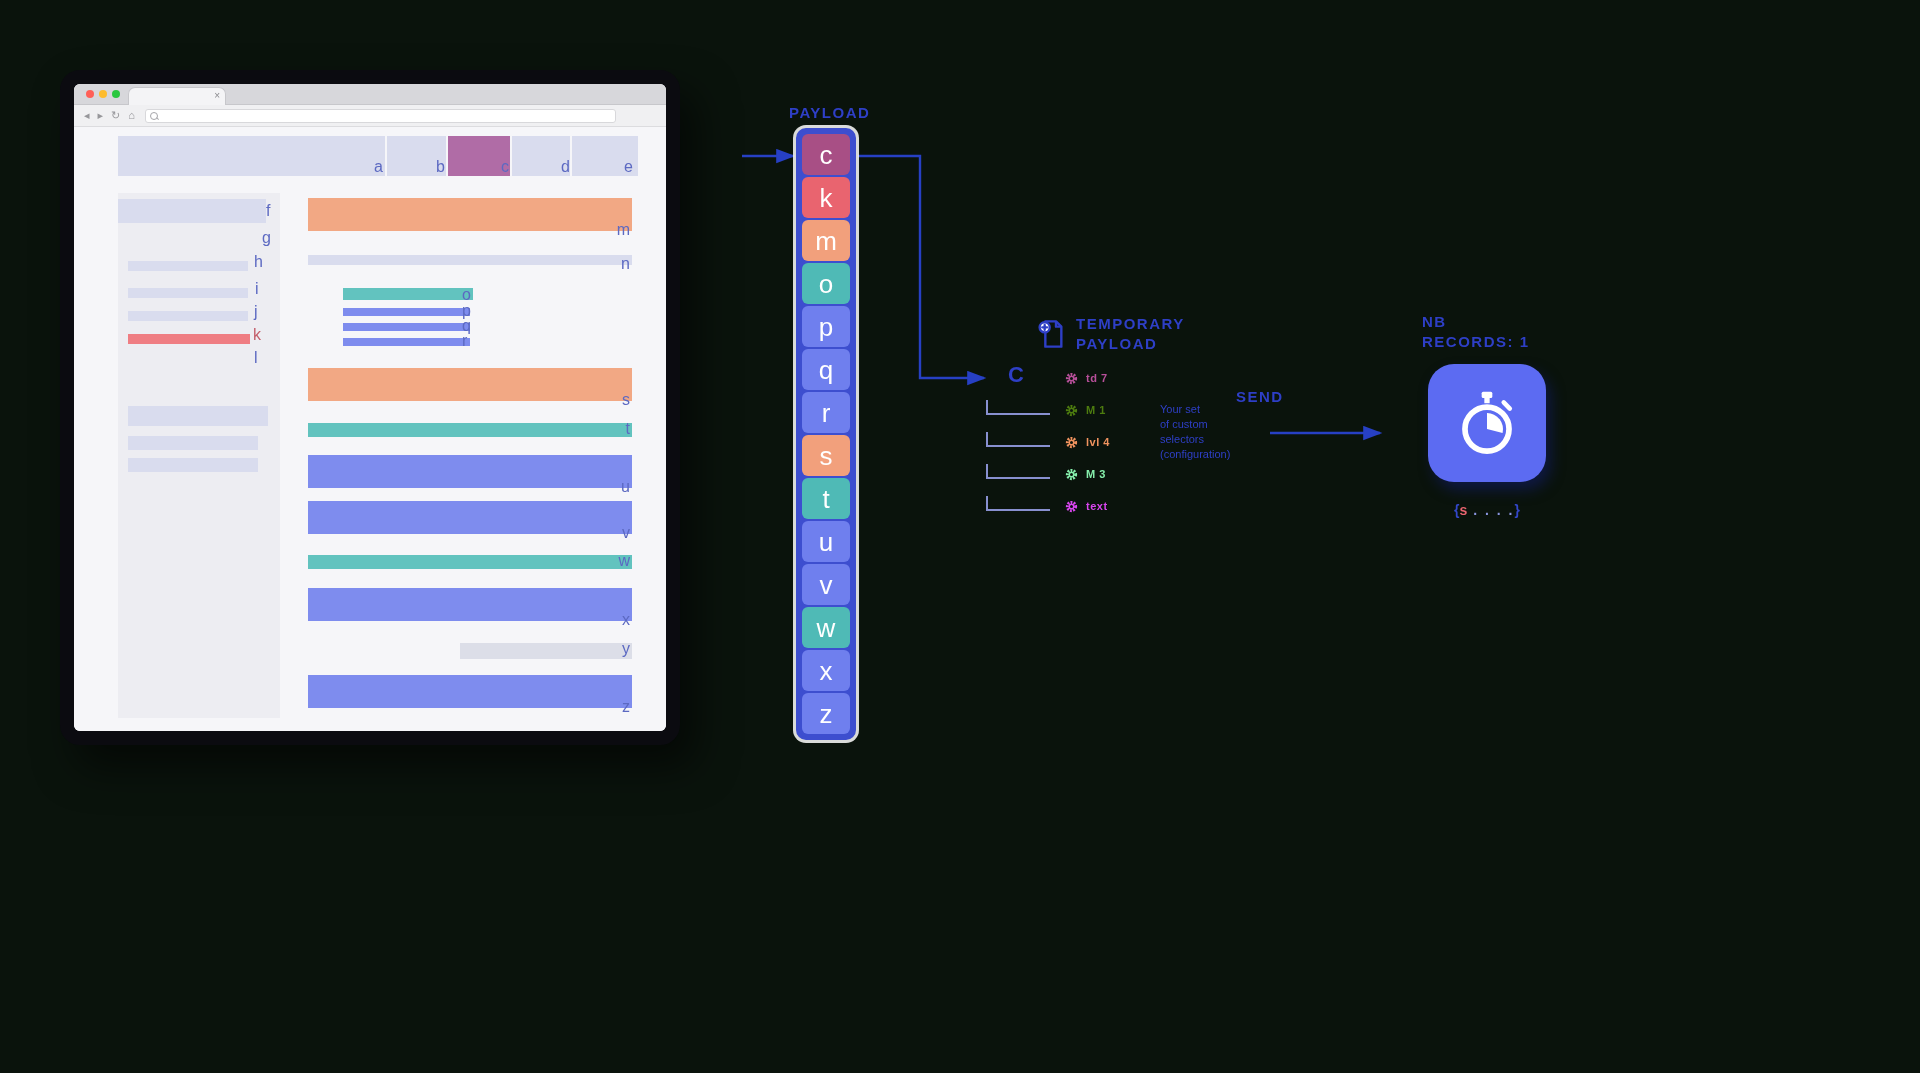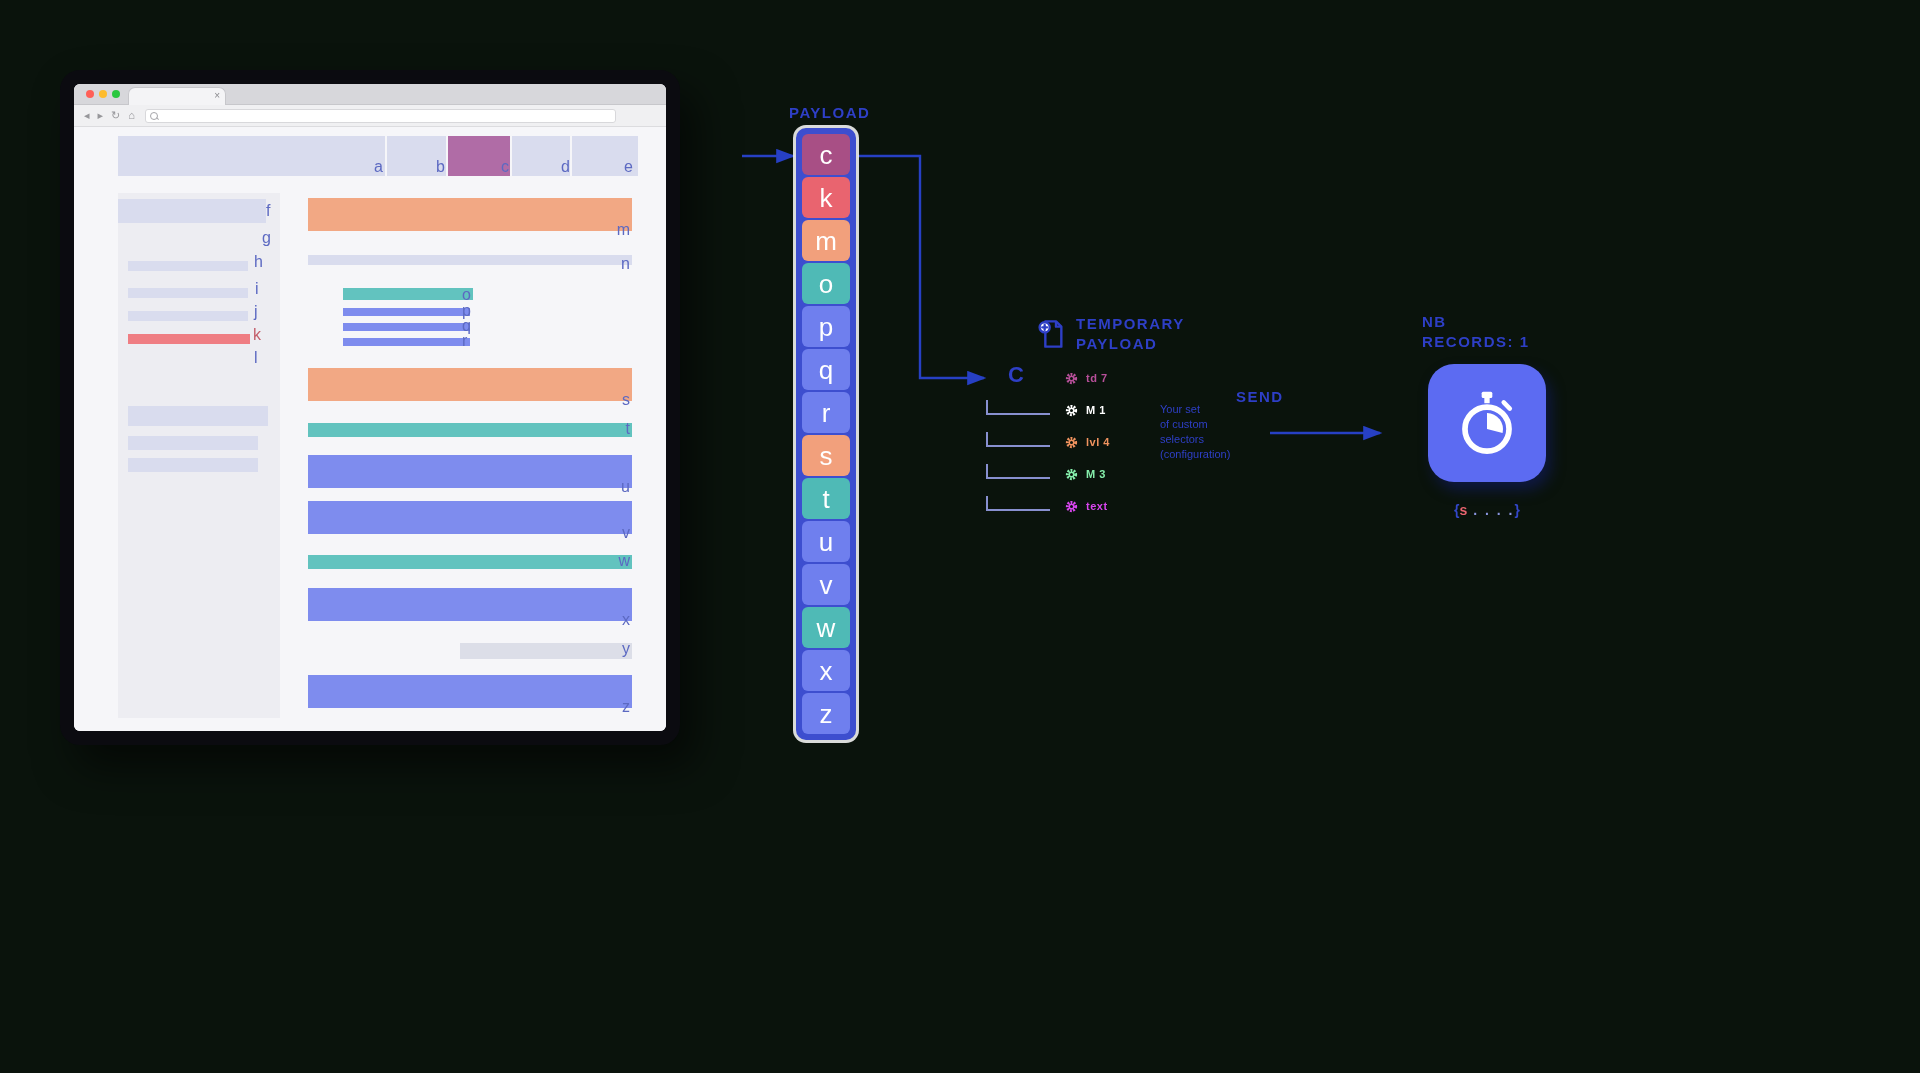--- a/index.html
+++ b/index.html
@@ -43,21 +43,21 @@
   .t-teal{background:#4fbab6;} .t-blue{background:#6f7fee;}
 
   
   .tr-title{position:absolute;left:1076px;top:314px;color:#2e3fc6;font-weight:bold;font-size:15px;
             letter-spacing:1.5px;line-height:20px;}
   .doc-icon{position:absolute;left:1036px;top:318px;color:#2e3fc6;}
   .target-c{position:absolute;left:1008px;top:362px;color:#2e3fc6;font-size:22px;font-weight:bold;}
   .slot{position:absolute;left:986px;width:62px;height:13px;border-left:2px solid #8890d0;border-bottom:2px solid #8890d0;}
   .sel-row{position:absolute;left:1064px;display:flex;align-items:center;gap:7px;height:16px;}
   .sel-row .sel-label{font-size:11px;font-weight:bold;letter-spacing:.5px;}
-  .c0{color:#b8509a;} .c1{color:#ffffff;text-align:right;} .c2{color:#f0935f;} .c3{color:#86efac;} .c4{color:#d946ef;}
+  .c0{color:#b8509a;} .c1{color:#4d7c0f;text-align:right;} .c2{color:#f0935f;} .c3{color:#86efac;} .c4{color:#d946ef;}
   .note{position:absolute;left:1160px;top:402px;color:#2e3fc6;font-size:11px;line-height:15px;}
 
   
   .send-label{left:1236px;top:388px;}
   .nb-title{position:absolute;left:1422px;top:312px;color:#2e3fc6;font-weight:bold;font-size:15px;
             letter-spacing:1.5px;line-height:20px;}
   .app-icon{position:absolute;left:1428px;top:364px;width:118px;height:118px;border-radius:26px;background:#5c6bf2;
             display:flex;align-items:center;justify-content:center;box-shadow:5px 8px 14px rgba(20,30,120,.5);}
   .record-preview{position:absolute;left:1428px;top:502px;width:118px;text-align:center;font-size:14px;font-weight:bold;}
   .rp-brace{color:#3347c8;} .rp-key{color:#e9646f;} .rp-rest{color:#8b96e0;letter-spacing:2px;}

